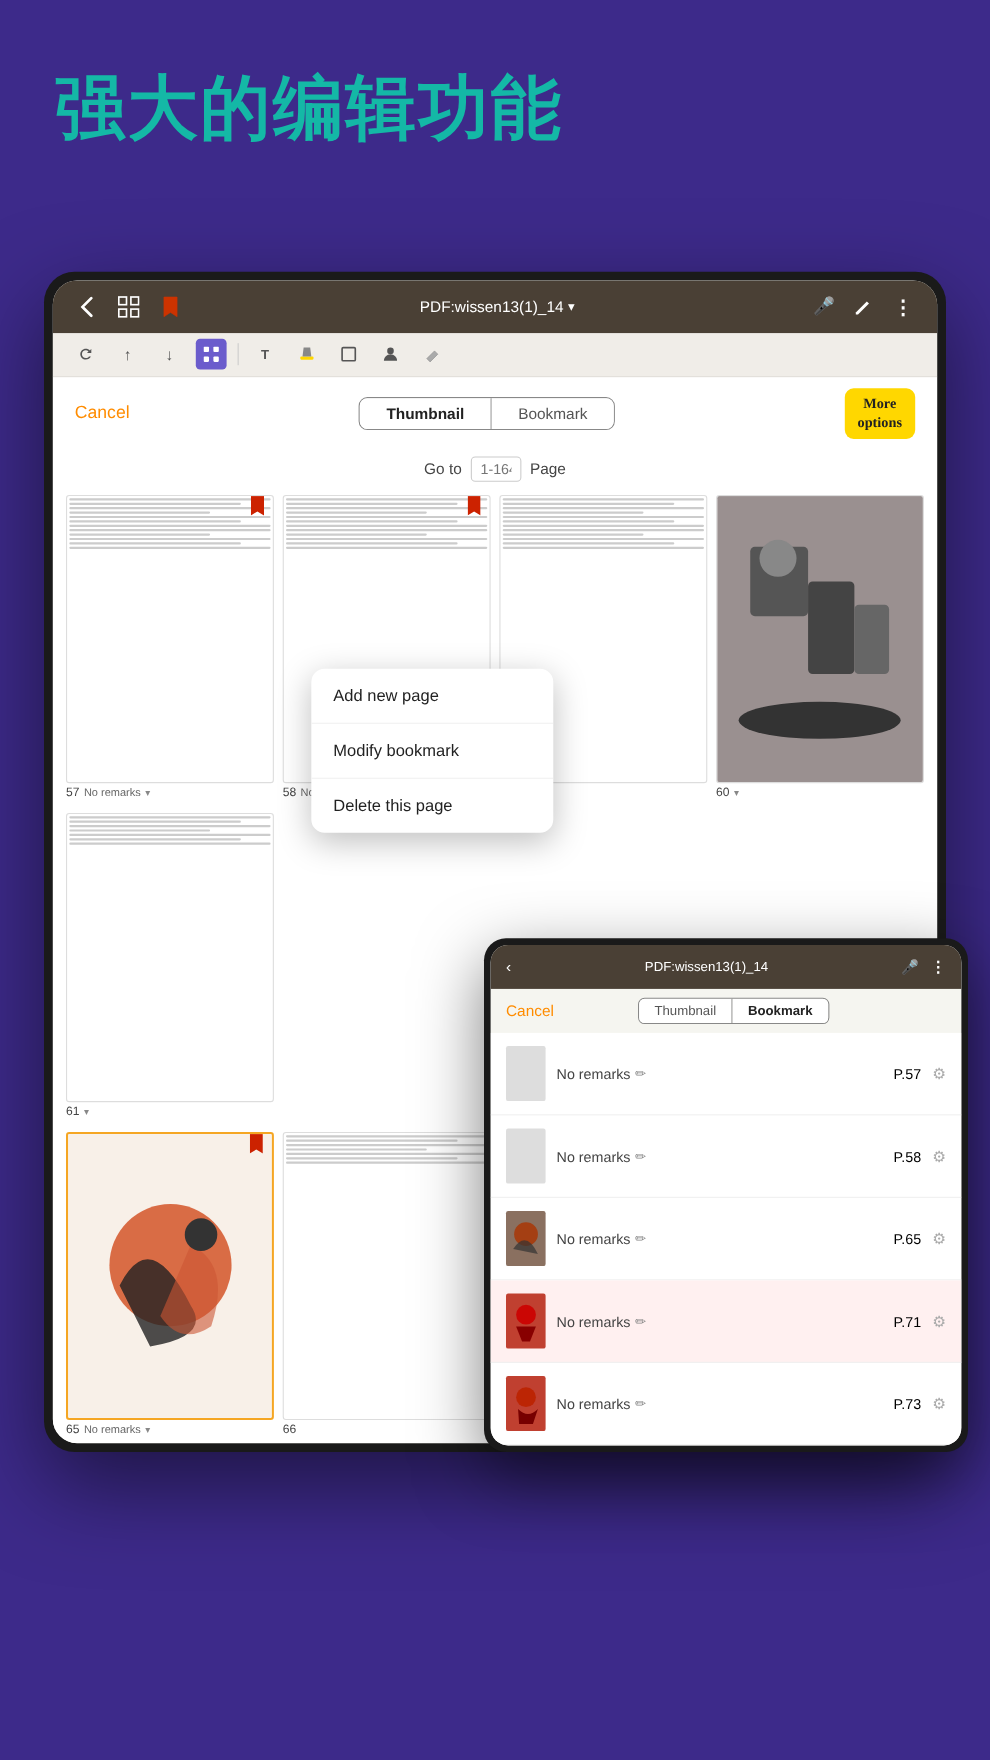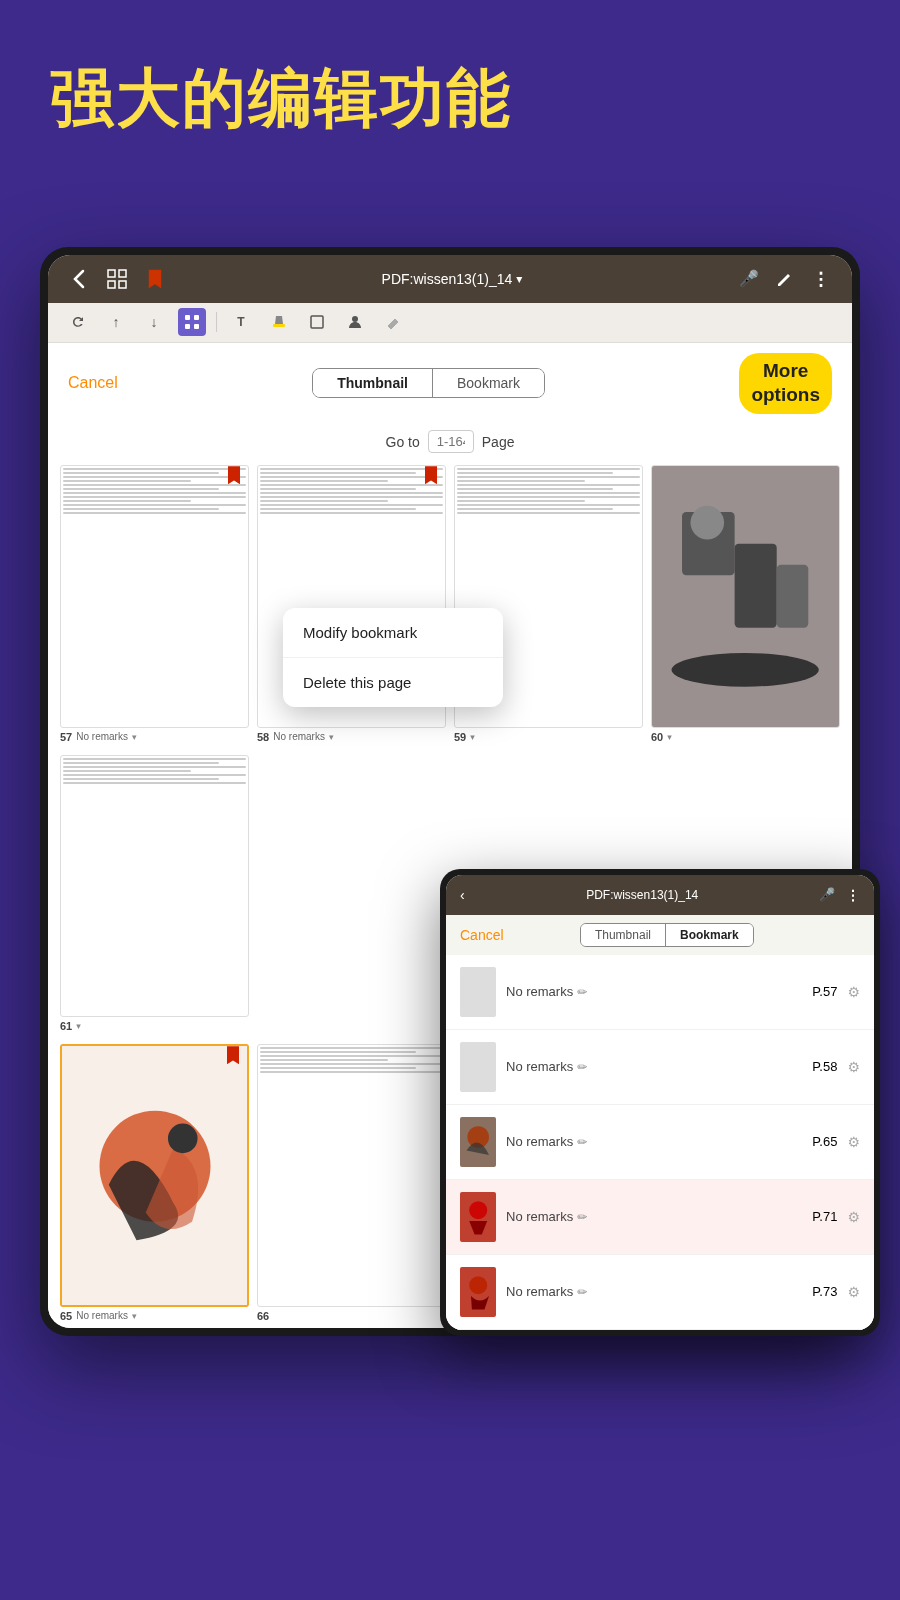--- a/index.html
+++ b/index.html
@@ -8,21 +8,21 @@
       min-height: 1600px;
       background-color: #3d2a8a;
       font-family: -apple-system, 'PingFang SC', 'Hiragino Sans GB', 'Microsoft YaHei', sans-serif;
       position: relative;
       overflow: hidden;
     }
 
     
     .header-section {
       padding: 60px 50px 30px 50px;
-      color: #fde047;
+      color: #14b8a6;
     }
     .main-title {
       font-size: 64px;
       font-weight: 900;
       line-height: 1.2;
       margin-bottom: 40px;
       letter-spacing: 2px;
     }
     .sub-text {
       font-size: 40px;
@@ -157,25 +157,26 @@
       color: #222;
     }
     .tab-separator {
       width: 1px;
       background: #888;
     }
     .more-options-btn {
       background: #FFD700;
       color: #222;
       padding: 6px 12px;
-      border-radius: 20px;
-      font-size: 19px;
+      border-radius: 8px;
+      font-size: 13px;
       font-weight: 600;
       line-height: 1.3;
       text-align: center;
+      font-family: Liberation Serif, serif;
     }
 
     
     .goto-row {
       display: flex;
       align-items: center;
       justify-content: center;
       gap: 8px;
       padding: 6px 0;
       font-size: 14px;
@@ -250,21 +251,21 @@
 
     .page-label-row {
       display: flex;
       align-items: center;
       gap: 4px;
       margin-top: 3px;
       font-size: 11px;
       color: #444;
     }
     .page-num {
-      font-weight: 700;
+      font-weight: 400;
     }
     .remarks-label {
       color: #666;
       font-size: 10px;
     }
     .dropdown-arrow {
       font-size: 9px;
       color: #888;
     }
 
@@ -675,20 +676,21 @@
               </div>
             </div>
             <div class="page-label-row">
               <span class="page-num">66</span>
             </div>
           </div>
 
         </div>
 
         <div class="context-menu">
+          <div class="context-menu-item">Add new page</div>
           <div class="context-menu-item">Modify bookmark</div>
           <div class="context-menu-item">Delete this page</div>
         </div>
 
       </div>
     </div>
   </div>
 
   <div class="tablet-secondary">
     <div class="tablet-secondary-screen">

